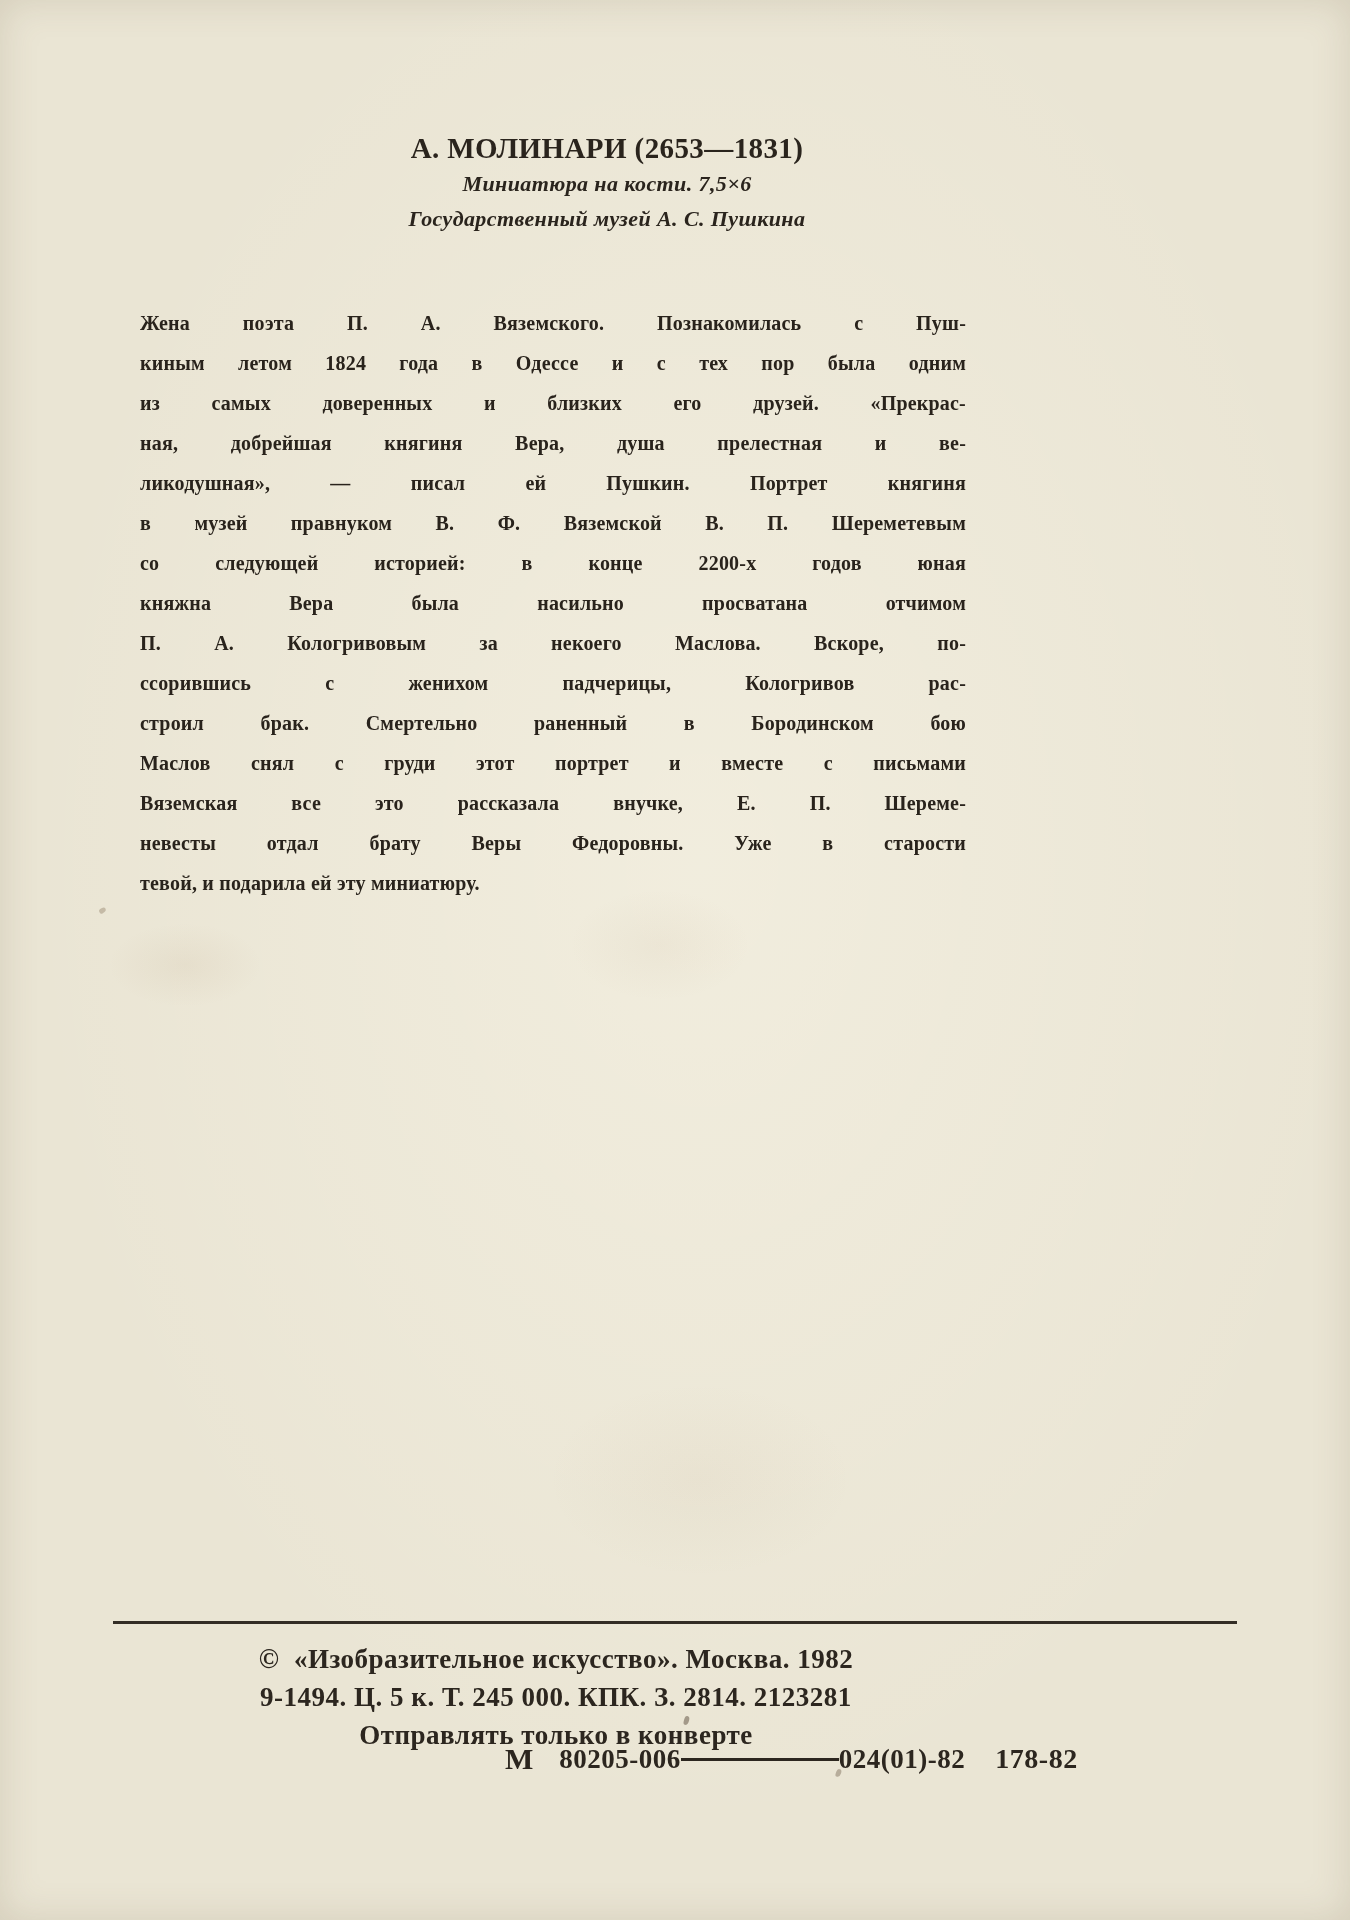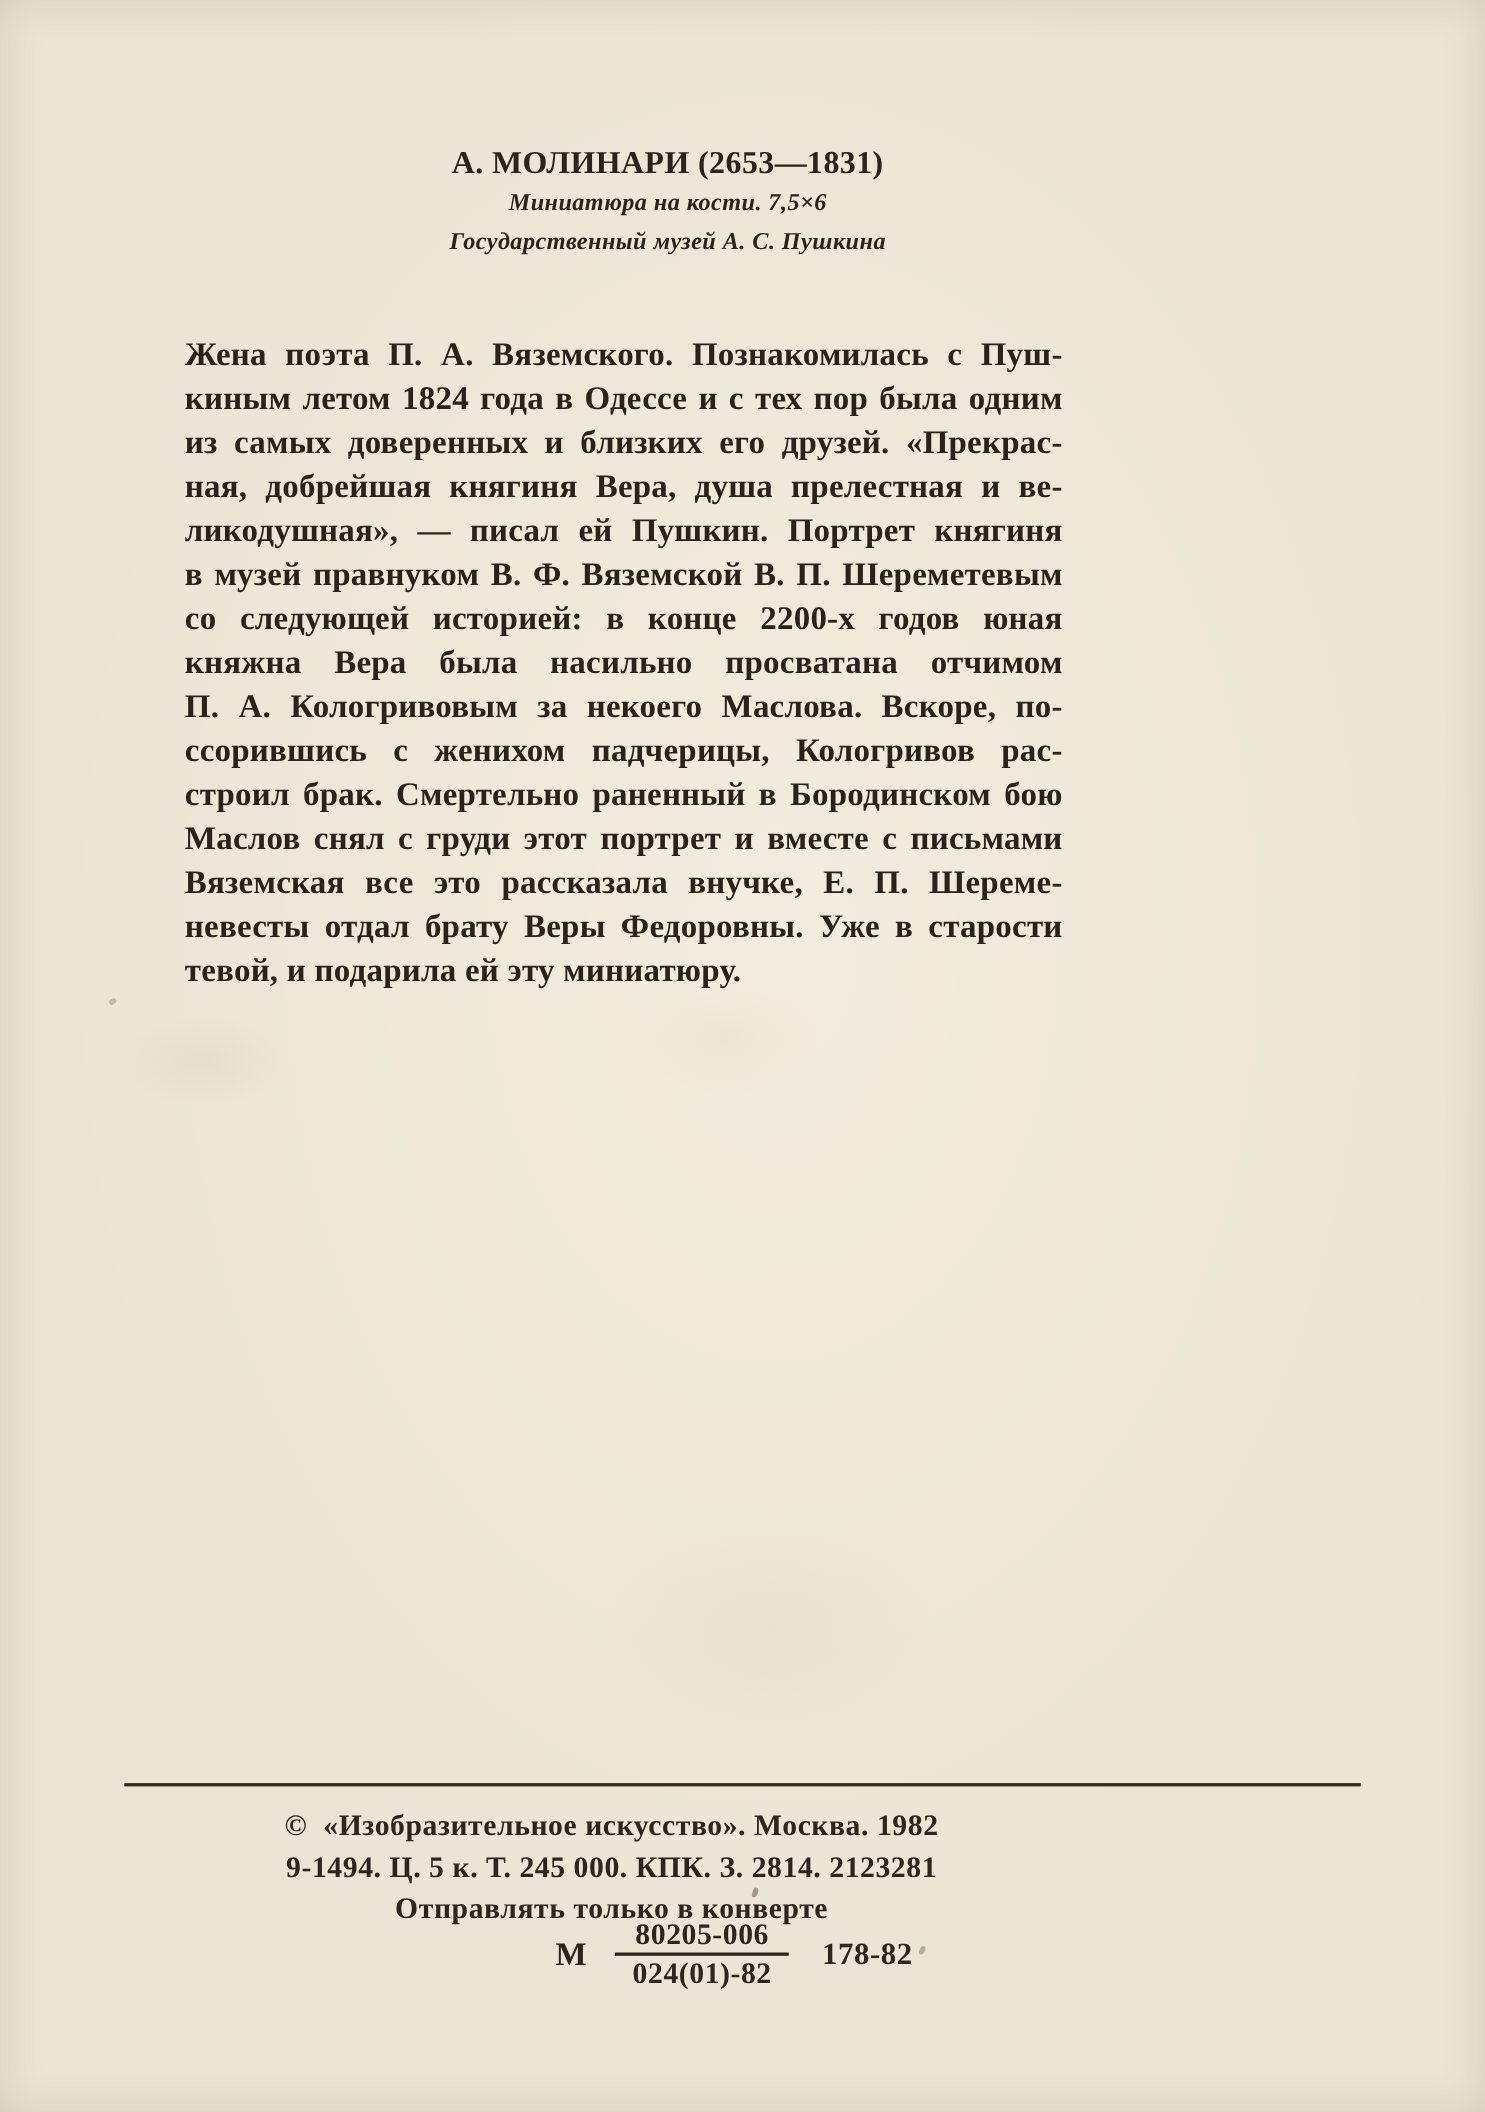--- a/index.html
+++ b/index.html
@@ -49,28 +49,27 @@
   
   .paragraph {
     position: absolute;
     top: 303px;
     left: 140px;
     width: 826px;
   }
   .pline {
     height: 40px;
     line-height: 40px;
-    font-size: 30px;
+    font-size: 20px;
     font-weight: 700;
     letter-spacing: 0.2px;
     color: #29231c;
     text-align: justify;
     text-align-last: justify;
     overflow: hidden;
-    margin-left: 28px;
   }
   .pline.last {
     text-align-last: left;
   }
 
   
   .rule {
     position: absolute;
     top: 1621px;
     left: 113px;
@@ -102,21 +101,20 @@
     align-items: center;
     font-weight: 700;
     color: #2c261f;
   }
   .series-letter {
     font-size: 30px;
     margin-right: 26px;
   }
   .frac {
     display: inline-flex;
-    flex-direction: column;
     align-items: center;
     line-height: 1;
   }
   .frac .num, .frac .den {
     font-size: 27px;
     letter-spacing: 0.5px;
     padding: 3px 0;
   }
   .frac .bar {
     width: 158px;

